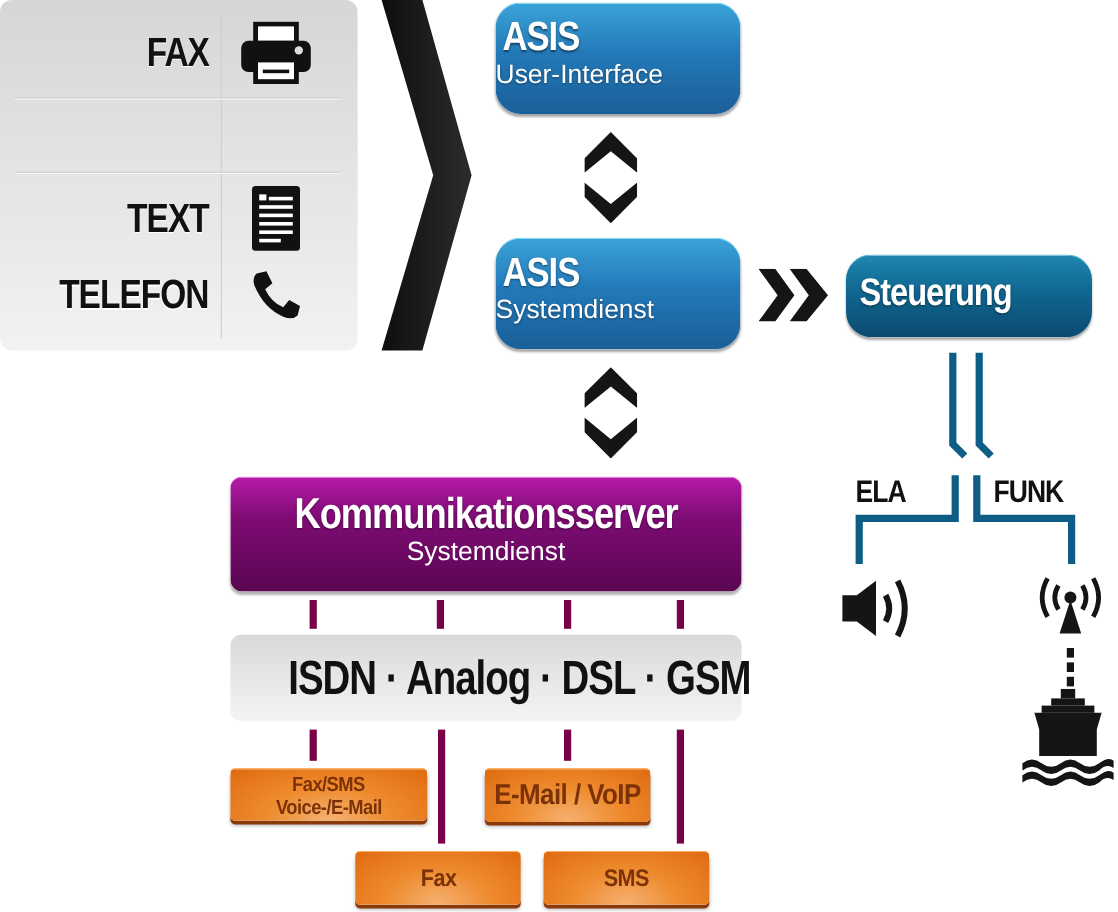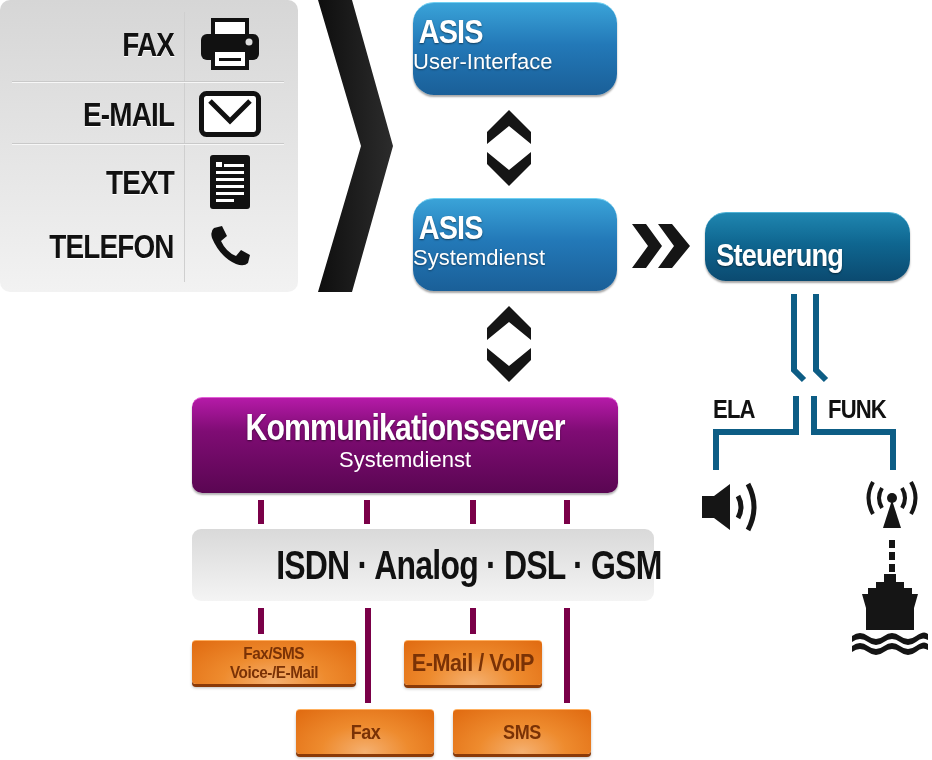--- a/index.html
+++ b/index.html
@@ -26,21 +26,21 @@
 
   
   #komm { left:192px; top:397px; width:426px; height:95px; border-radius:10px; color:#fff; text-align:center;
     background:linear-gradient(#b51aa8 0%, #7f0c74 35%, #5a0652 100%); border-top:1px solid #e45fd8;
     box-shadow:0 2px 2px rgba(0,0,0,0.3); }
   #komm .t1 { font-size:36px; font-weight:bold; letter-spacing:-1px; line-height:40px; margin-top:10px; display:inline-block; transform:scaleX(0.84); text-shadow:0 1px 2px rgba(0,0,0,0.5); }
   #komm .t2 { font-size:22px; line-height:24px; }
 
   
   #tech { left:192px; top:529px; width:426px; height:72px; border-radius:9px;
-    background:linear-gradient(#d9d9d9, #f4f4f4); text-align:center;padding-left:36px; }
+    background:linear-gradient(#d9d9d9, #f4f4f4); text-align:center; }
   #tech .t { font-size:40px; font-weight:bold; color:#111; line-height:72px; letter-spacing:-1px; display:inline-block; transform:scaleX(0.8); white-space:nowrap; }
 
   .pline { position:absolute; width:6px; background:#7a0048; }
 
   
   .obox { position:absolute; border-radius:4px; text-align:center; color:#7a3206; font-weight:bold;
     background:radial-gradient(ellipse at 50% 95%, #f5b070 0%, #ee8b2e 45%, #e06a10 100%);
     border-top:1px solid #ffb060; box-shadow:0 3px 0 #8a3a08, 0 4px 3px rgba(0,0,0,0.25); }
   .obox span { display:inline-block; transform:scaleX(0.9); letter-spacing:-0.5px; }
 
@@ -56,29 +56,20 @@
 
   <div class="in-row" style="top:13px">
     <div class="lbl">FAX</div>
     <div class="ic">
       <svg width="62" height="52" viewBox="0 0 62 52">
           <rect x="14" y="2" width="34" height="16" fill="#fff" stroke="#111" stroke-width="4"></rect>
           <rect x="2" y="16" width="58" height="26" rx="6" fill="#111"></rect>
           <circle cx="50" cy="24" r="3.5" fill="#ddd"></circle>
           <rect x="14" y="32" width="34" height="18" fill="#fff" stroke="#111" stroke-width="4"></rect>
           <rect x="20" y="40" width="22" height="3" fill="#111"></rect>
-        </svg>
-    </div>
-  </div>
-  <div class="in-row" style="top:83px">
-    <div class="lbl">E-MAIL</div>
-    <div class="ic">
-      <svg width="62" height="46" viewBox="0 0 62 46">
-          <rect x="2.5" y="2.5" width="57" height="41" rx="5" fill="#fff" stroke="#111" stroke-width="5"></rect>
-          <polyline points="11,10 31,30 51,10" fill="none" stroke="#111" stroke-width="5"></polyline>
         </svg>
     </div>
   </div>
   <div class="in-row" style="top:151px">
     <div class="lbl">TEXT</div>
     <div class="ic">
       <svg width="42" height="56" viewBox="0 0 42 56">
           <rect x="1" y="1" width="40" height="54" rx="3" fill="#111"></rect>
           <rect x="7" y="8" width="6" height="5" fill="#fff"></rect>
           <rect x="15" y="10" width="20" height="3" fill="#fff"></rect>
@@ -124,21 +115,21 @@
   <div style="margin-top:10px"><span class="t1">ASIS</span></div>
   <div class="t2">Systemdienst</div>
 </div>
 
 <svg class="abs" style="left:632px;top:224px" width="60" height="44">
   <polygon points="0,0 14,0 30,22 14,44 0,44 16,22" fill="#151515"></polygon>
   <polygon points="26,0 40,0 58,22 40,44 26,44 42,22" fill="#151515"></polygon>
 </svg>
 
 <div class="bluebox" id="steuer" style="left:705px;top:212px;width:205px;height:68px">
-  <div style="margin-top:24px"><span class="t1" style="font-size:32px">Steuerung</span></div>
+  <div style="margin-top:12px"><span class="t1" style="font-size:32px">Steuerung</span></div>
 </div>
 
 <svg class="abs" style="left:700px;top:290px" width="200" height="185">
   <g fill="none" stroke="#0d5d85" stroke-width="6">
     <polyline points="94,4 94,80 104,90"></polyline>
     <polyline points="116,4 116,80 126,90"></polyline>
     <polyline points="96,106 96,142 16,142 16,180"></polyline>
     <polyline points="114,106 114,142 193,142 193,180"></polyline>
   </g>
 </svg>

